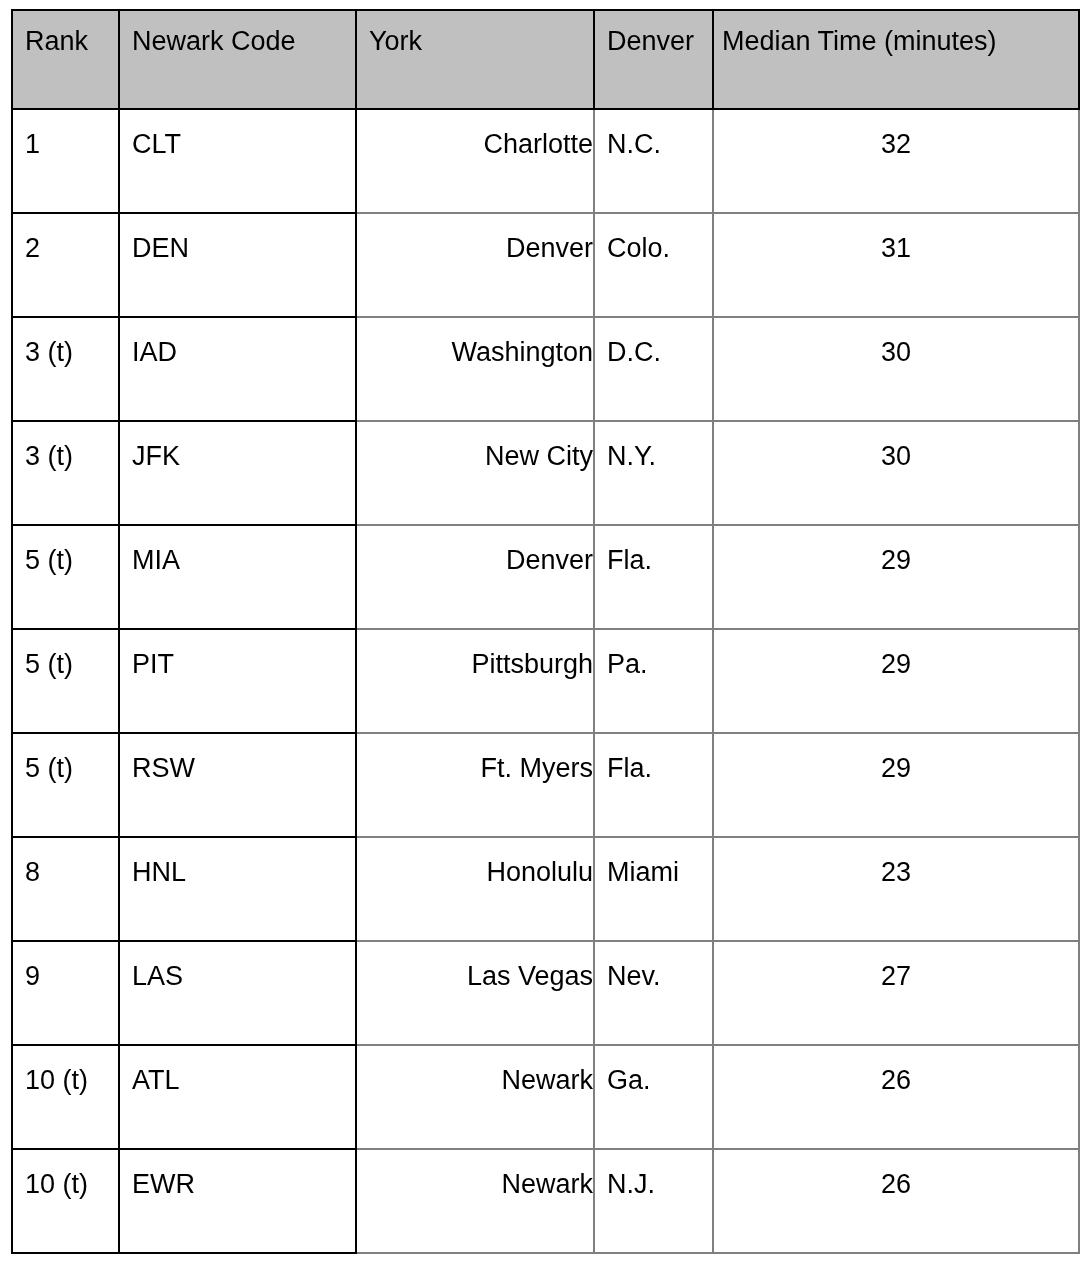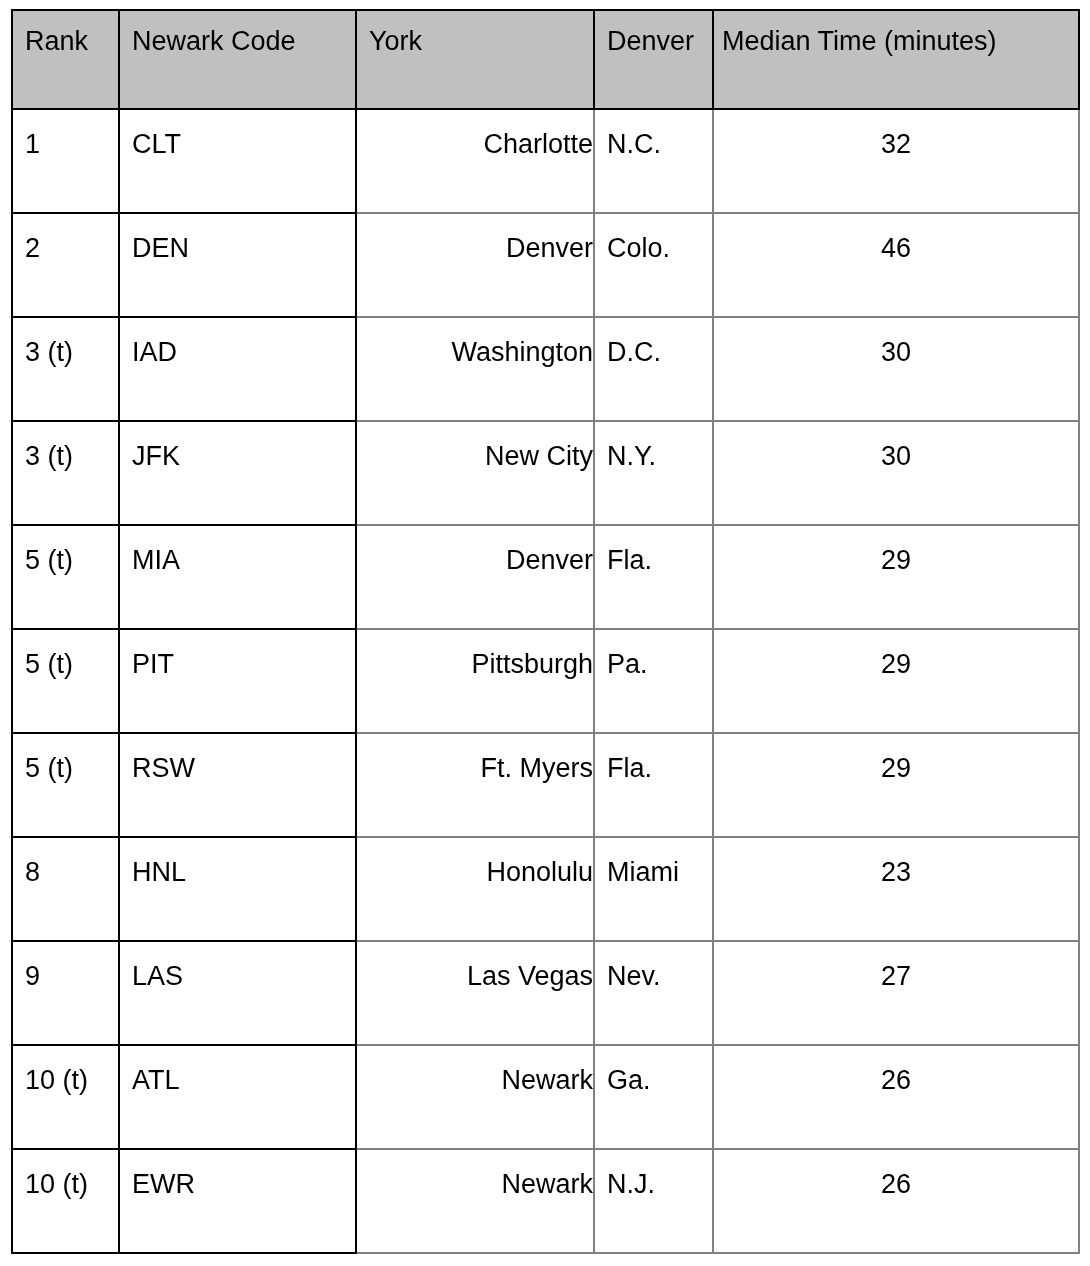--- a/index.html
+++ b/index.html
@@ -116,21 +116,21 @@
           <td class="col-code">CLT</td>
           <td class="col-city">Charlotte</td>
           <td class="col-state">N.C.</td>
           <td class="col-median">32</td>
         </tr>
         <tr>
           <td class="col-rank">2</td>
           <td class="col-code">DEN</td>
           <td class="col-city">Denver</td>
           <td class="col-state">Colo.</td>
-          <td class="col-median">46</td>
+          <td class="col-median">31</td>
         </tr>
         <tr>
           <td class="col-rank">3 (t)</td>
           <td class="col-code">IAD</td>
           <td class="col-city">Washington</td>
           <td class="col-state">D.C.</td>
           <td class="col-median">30</td>
         </tr>
         <tr>
           <td class="col-rank">3 (t)</td>

